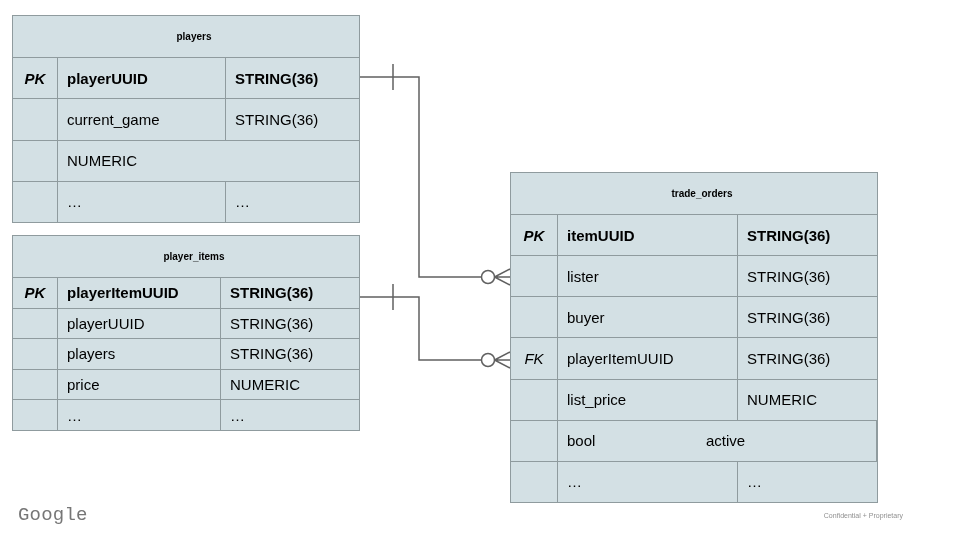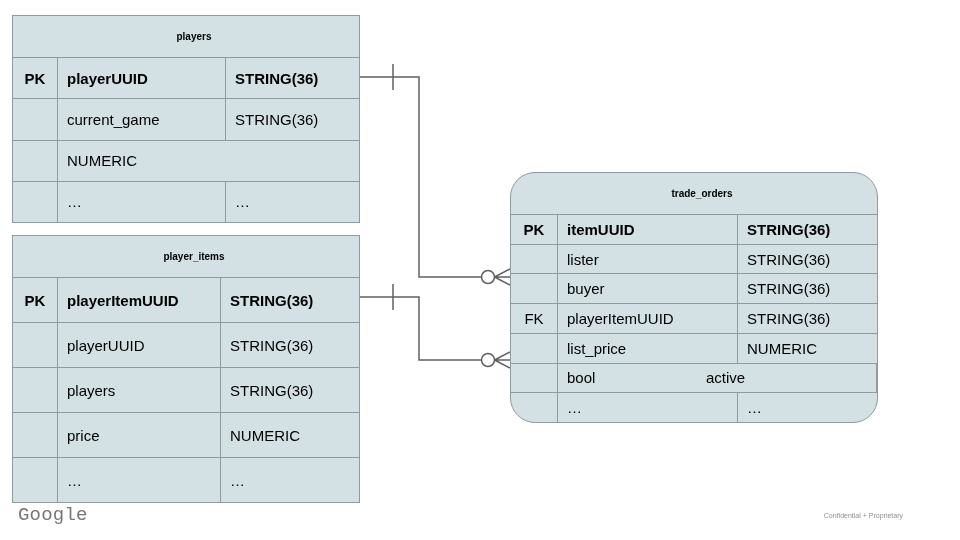--- a/index.html
+++ b/index.html
@@ -28,20 +28,21 @@
   .er-row:last-child{border-bottom:none;}
   .er-row.pk-row{font-weight:bold;}
   .cell{
     box-sizing:border-box;display:flex;align-items:center;
     overflow:hidden;white-space:nowrap;
   }
   .cell.key{
     width:var(--keyw,45px);flex:0 0 var(--keyw,45px);
     justify-content:center;
     border-right:1px solid var(--table-border,#8f9b9e);
+    font-style:italic;
   }
   .cell.field{
     width:var(--fieldw,168px);flex:0 0 var(--fieldw,168px);
     padding-left:9px;
     border-right:1px solid var(--table-border,#8f9b9e);
   }
   .cell.type{flex:1 1 auto;padding-left:9px;}
   .connectors{
     position:absolute;left:0;top:0;width:960px;height:540px;
     pointer-events:none;
@@ -98,21 +99,21 @@
       <div class="cell key"></div>
       <div class="cell type">NUMERIC</div>
     </div>
     <div class="er-row">
       <div class="cell key"></div>
       <div class="cell field">…</div>
       <div class="cell type">…</div>
     </div>
   </div>
 
-  <div class="er-table" style="left:12px;top:235px;width:348px;height:268px;--keyw:45px;--fieldw:163px;">
+  <div class="er-table" style="left:12px;top:235px;width:348px;height:196px;--keyw:45px;--fieldw:163px;">
     <div class="er-header">player_items</div>
     <div class="er-row pk-row">
       <div class="cell key">PK</div>
       <div class="cell field">playerItemUUID</div>
       <div class="cell type">STRING(36)</div>
     </div>
     <div class="er-row">
       <div class="cell key"></div>
       <div class="cell field">playerUUID</div>
       <div class="cell type">STRING(36)</div>
@@ -127,21 +128,21 @@
       <div class="cell field">price</div>
       <div class="cell type">NUMERIC</div>
     </div>
     <div class="er-row">
       <div class="cell key"></div>
       <div class="cell field">…</div>
       <div class="cell type">…</div>
     </div>
   </div>
 
-  <div class="er-table" style="left:510px;top:172px;width:368px;height:251px;border-radius:25px;--keyw:47px;--fieldw:180px;">
+  <div class="er-table" style="left:510px;top:172px;width:368px;height:331px;--keyw:47px;--fieldw:180px;">
     <div class="er-header">trade_orders</div>
     <div class="er-row pk-row">
       <div class="cell key">PK</div>
       <div class="cell field">itemUUID</div>
       <div class="cell type">STRING(36)</div>
     </div>
     <div class="er-row">
       <div class="cell key"></div>
       <div class="cell field">lister</div>
       <div class="cell type">STRING(36)</div>

